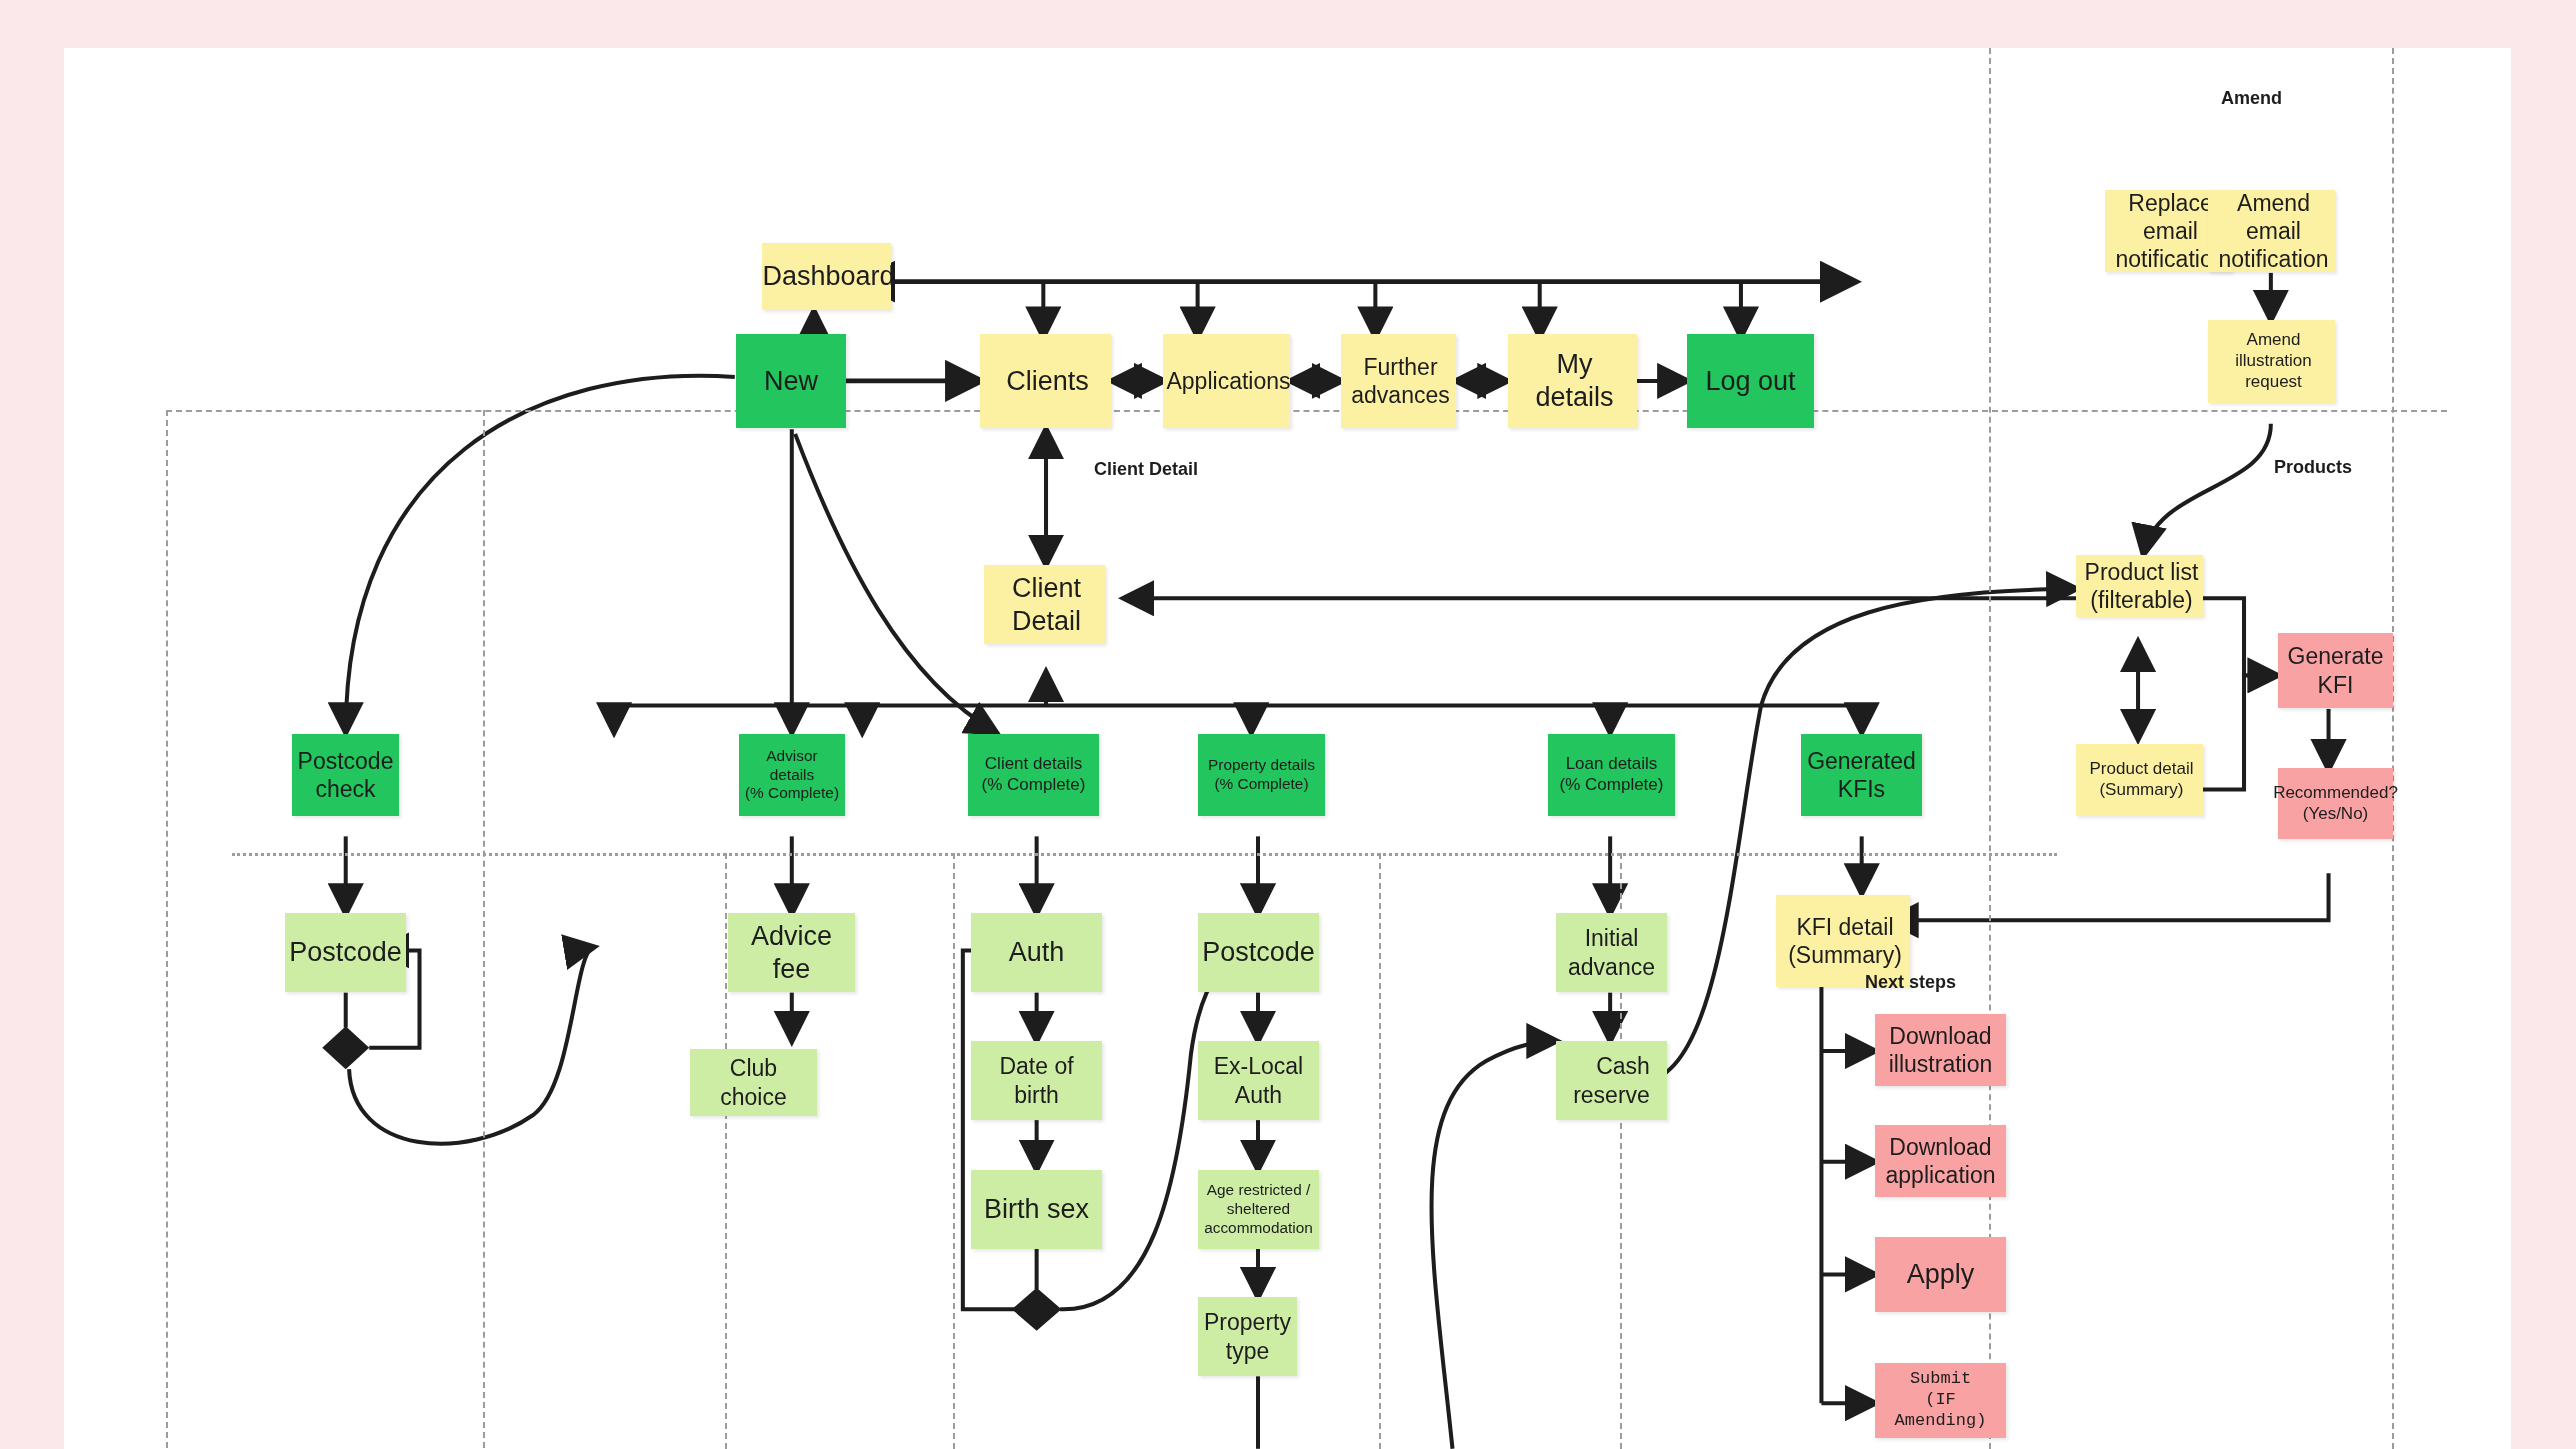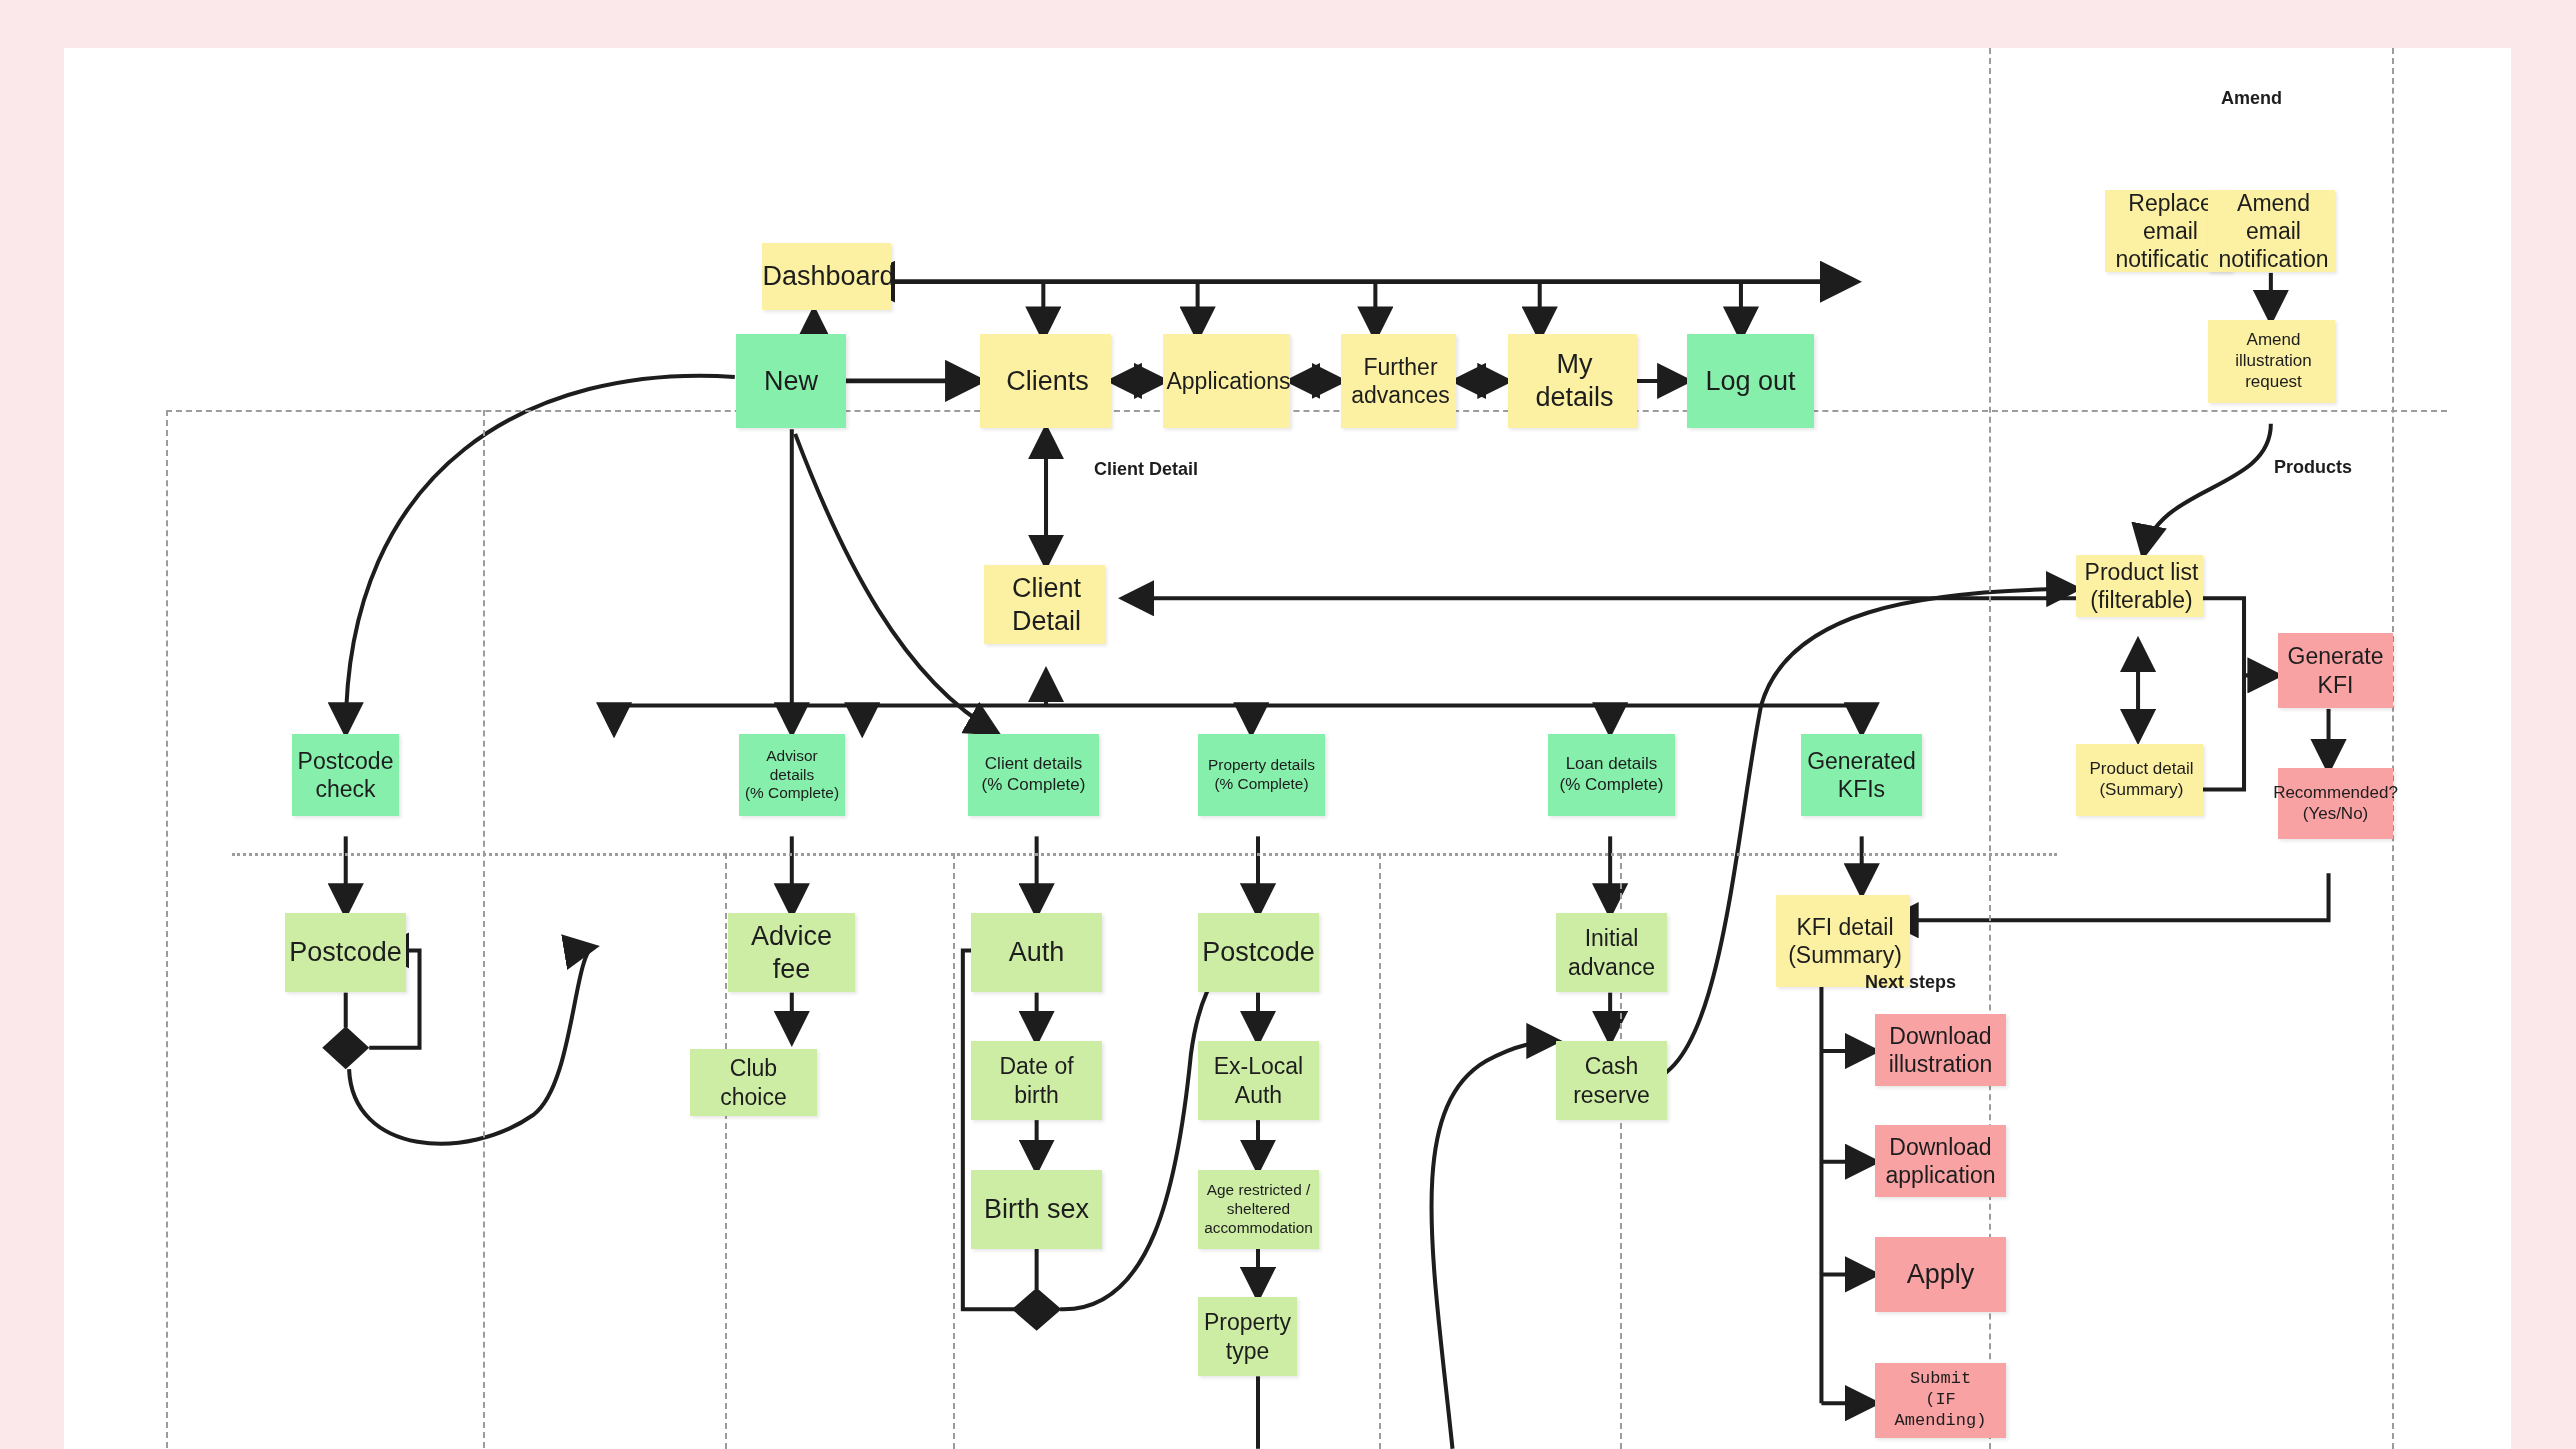--- a/index.html
+++ b/index.html
@@ -26,21 +26,21 @@
     text-align:center;
     color:#1d1d1d;
     line-height:1.22;
     box-shadow:2px 2px 3.4px rgba(0,0,0,0.10);
     padding:1.3px 4px;
     z-index:3;
   }
   .yellow{background:#fcf0a2;padding-left:8px;}
   .green{background:#cdeda4;}
   .red{background:#f9a2a4;}
-  .grey{background:#86efac;}
+  .grey{background:#22c55e;}
   .fs-lg{font-size:27px;}
   .fs-md{font-size:23px;}
   .fs-sm{font-size:17px;}
   .fs-xs{font-size:15.4px;}
   
   .sect-title{
     position:absolute;
     font-size:18px;
     font-weight:bold;
     color:#1d1d1d;
@@ -258,21 +258,21 @@
   <div class="node green fs-md" style="left:1134px;top:993px;width:121px;height:79px;white-space:pre-line;">Ex-Local
 Auth</div>
   <div class="node green fs-xs" style="left:1134px;top:1122px;width:121px;height:79px;white-space:pre-line;">Age restricted /
 sheltered
 accommodation</div>
   <div class="node green fs-md" style="left:1134px;top:1249px;width:99px;height:79px;white-space:pre-line;">Property
 type</div>
 
   <div class="node green fs-md" style="left:1492px;top:865px;width:111px;height:79px;white-space:pre-line;">Initial
 advance</div>
-  <div class="node green fs-md" style="left:1492px;top:993px;width:111px;height:79px;white-space:pre-line;">Cash
+  <div class="node green fs-md" style="left:1492px;top:993px;width:111px;height:79px;white-space:pre-line;text-align:right;">Cash
 reserve</div>
 
   <div class="node red fs-md" style="left:1811px;top:966px;width:131px;height:72px;white-space:pre-line;">Download
 illustration</div>
   <div class="node red fs-md" style="left:1811px;top:1077px;width:131px;height:72px;white-space:pre-line;">Download
 application</div>
   <div class="node red fs-lg" style="left:1811px;top:1189px;width:131px;height:75px;">Apply</div>
   <div class="node red fs-sm" style="left:1811px;top:1315px;width:131px;height:75px;white-space:pre-line;font-family:Liberation Mono, monospace;">Submit
 (IF Amending)</div>
 

